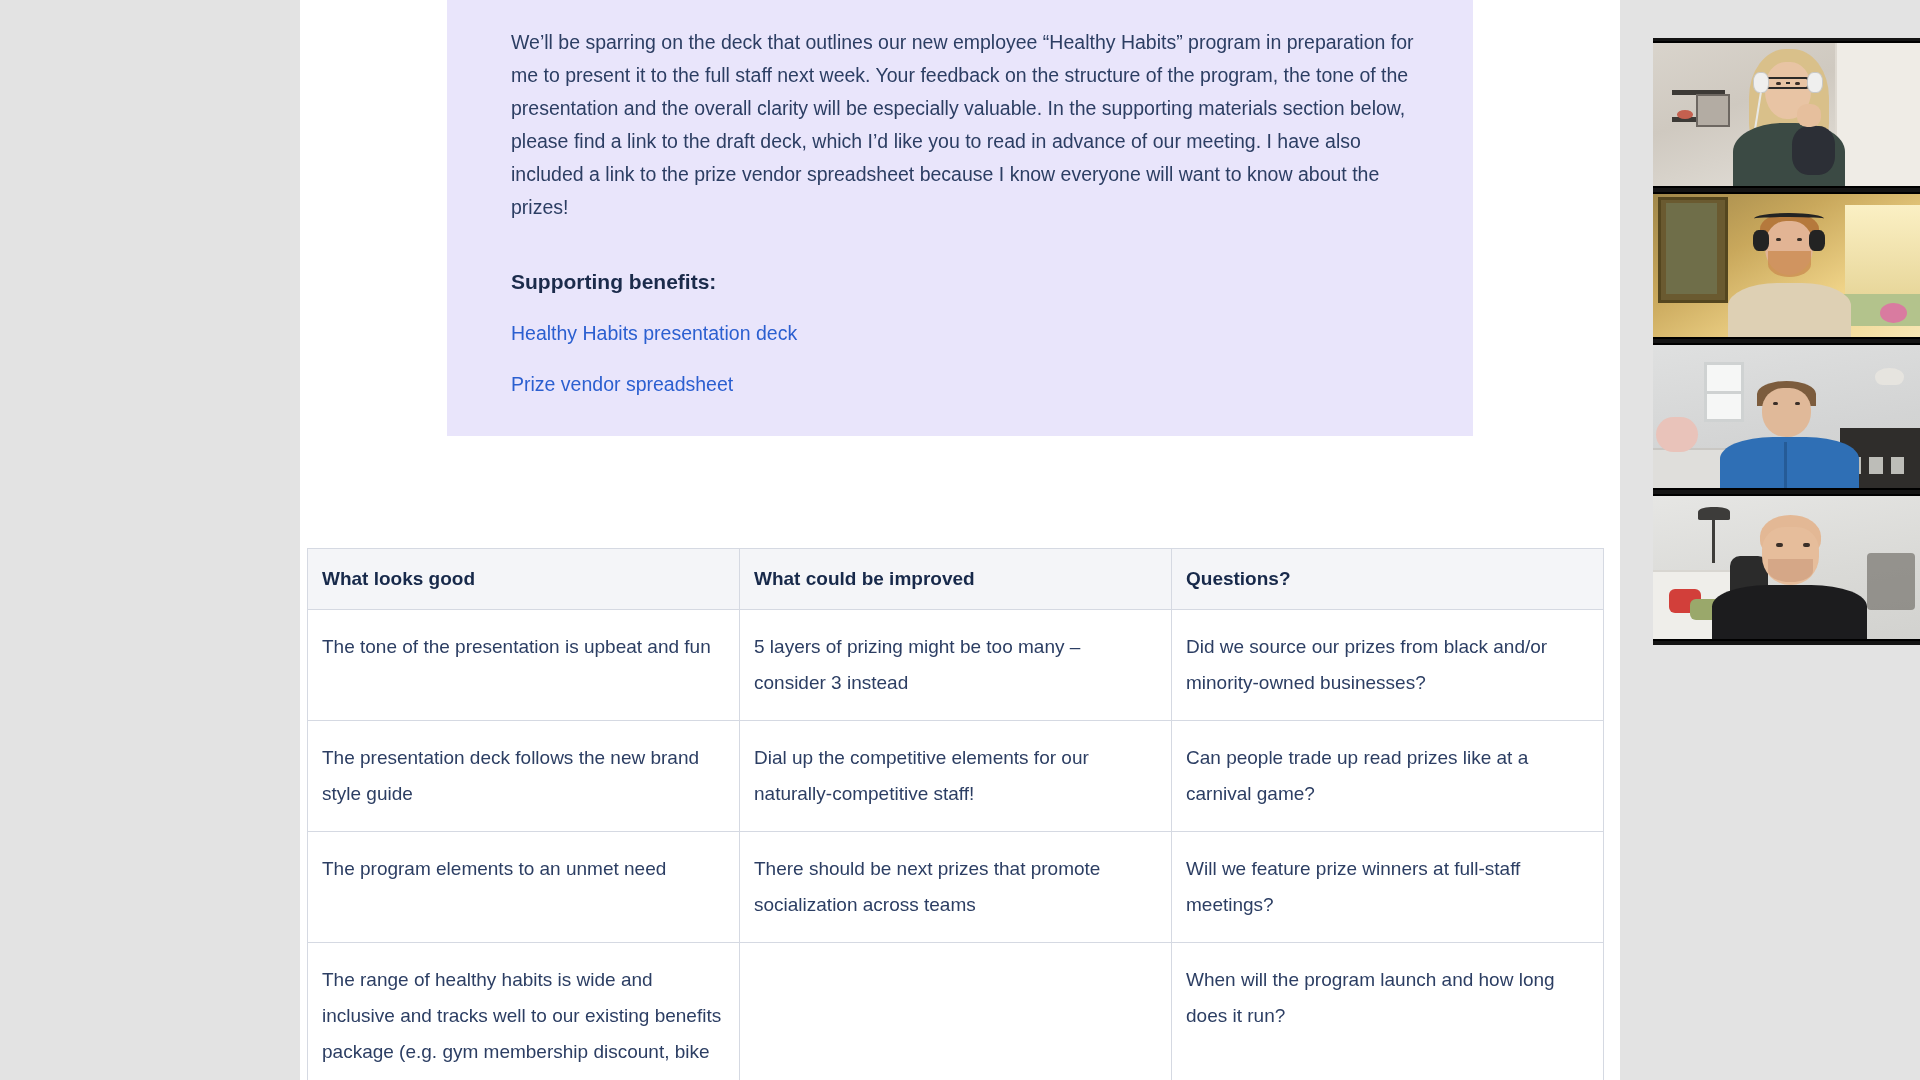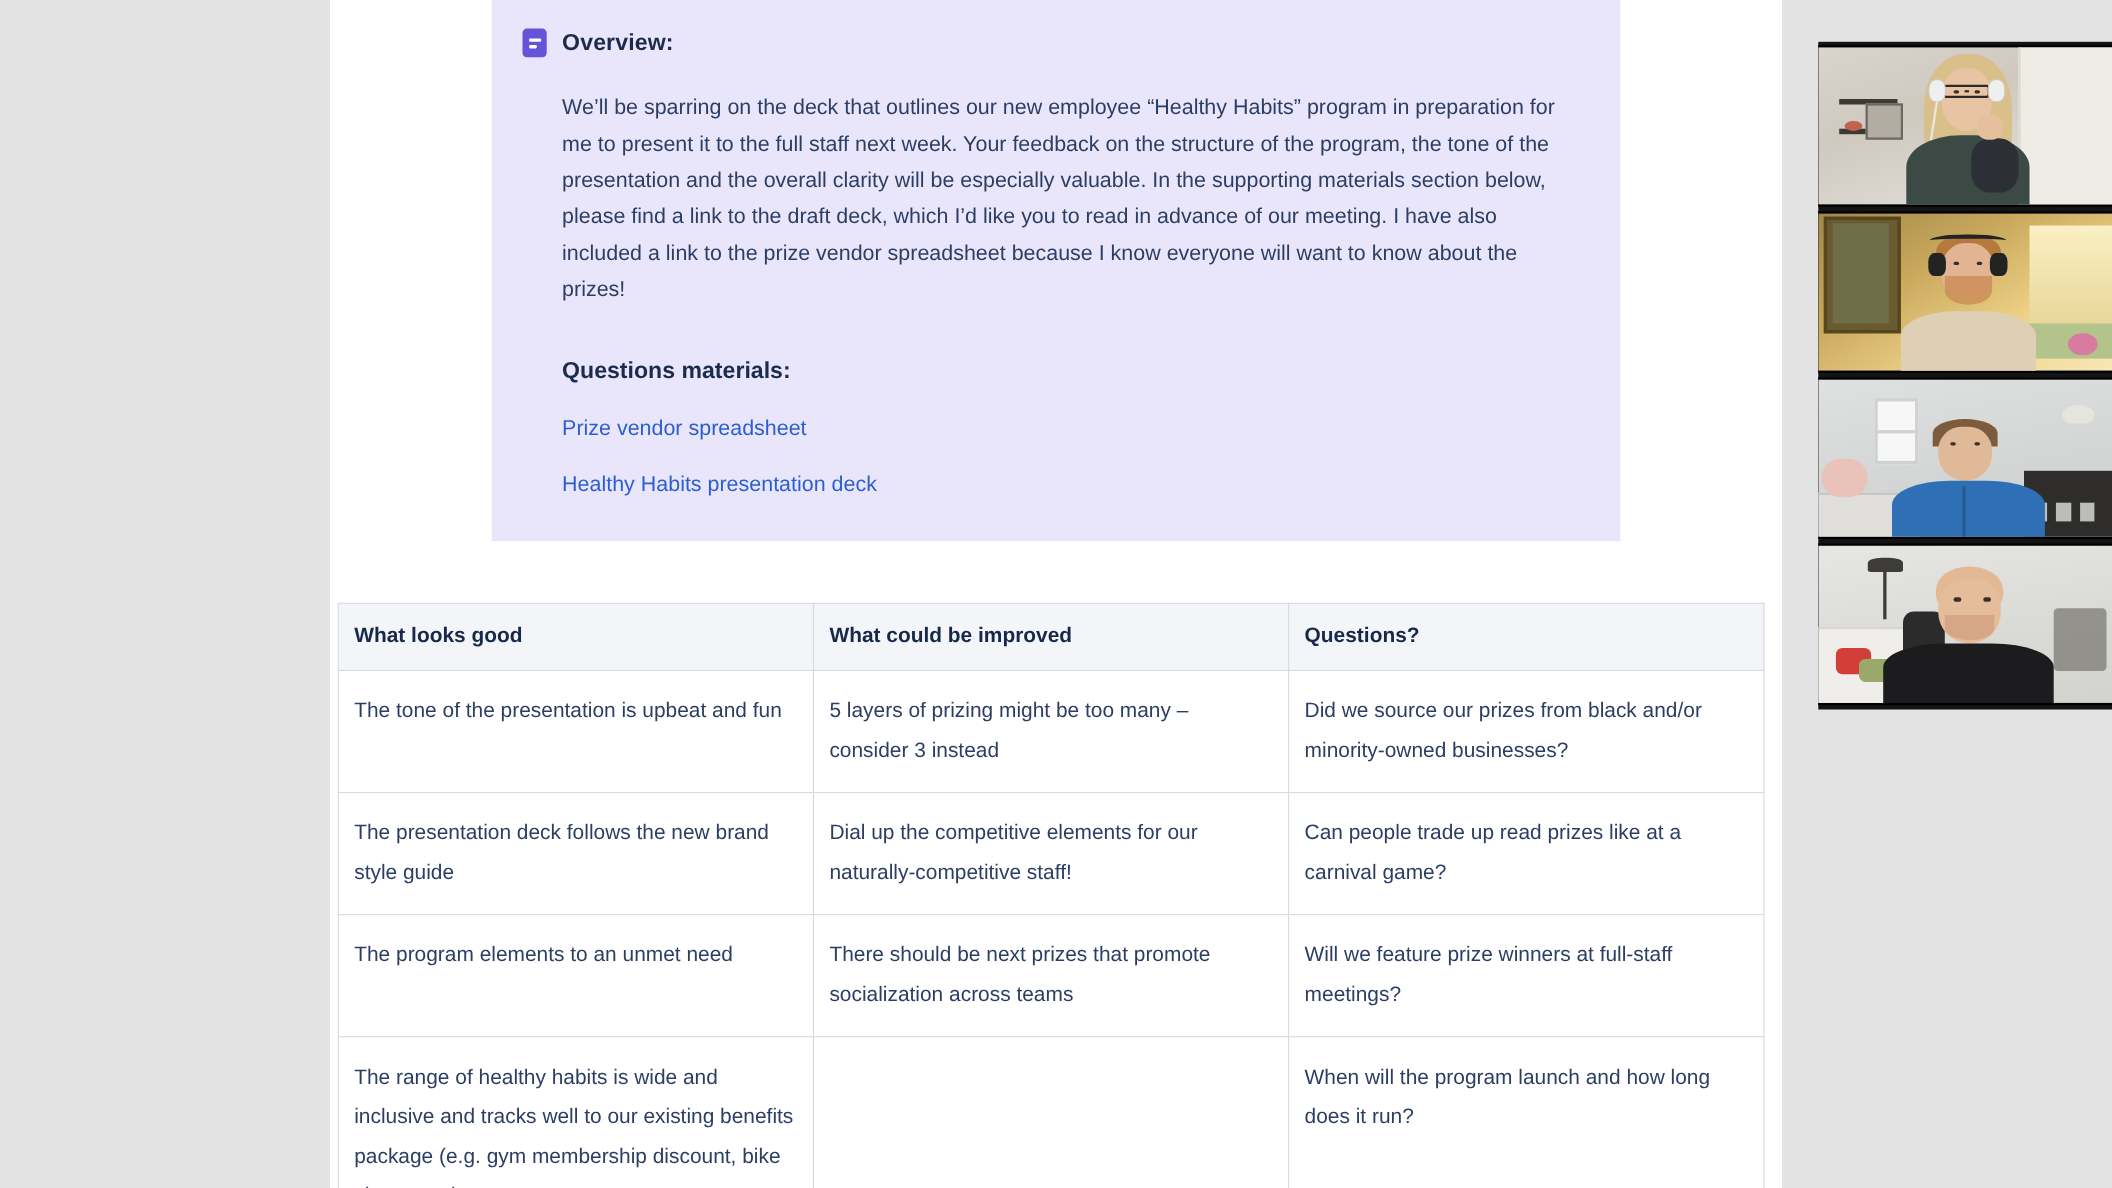--- a/index.html
+++ b/index.html
@@ -291,38 +291,31 @@
 </head>
 <body>
 
 <div id="app">
 
   <div id="doc-surface">
     <div id="doc-scroll">
 
       <div class="callout">
 
-        <div class="callout-head">
-          <span class="note-icon">
-            <i class="l1"></i>
-              <i class="l2"></i>
-          </span>
-          <span class="callout-title">Overview:</span>
+
+        <div class="callout-body">We’ll be sparring on the deck that outlines our new employee “Healthy Habits” program in preparation for me to present it to the full staff next week. Your feedback on the structure of the program, the tone of the presentation and the overall clarity will be especially valuable. In the supporting materials section below, please find a link to the draft deck, which I’d like you to read in advance of our meeting. I have also included a link to the prize vendor spreadsheet because I know everyone will want to know about the prizes!</div>
+
+        <div class="sub-title">Supporting benefits:</div>
+
+        <div class="link-row">
+          <a href="#">Healthy Habits presentation deck</a>
         </div>
-
-        <div class="callout-body">We’ll be sparring on the deck that outlines our new employee “Healthy Habits” program in preparation for me to present it to the full staff next week. Your feedback on the structure of the program, the tone of the presentation and the overall clarity will be especially valuable. In the supporting materials section below, please find a link to the draft deck, which I’d like you to read in advance of our meeting. I have also included a link to the prize vendor spreadsheet because I know everyone will want to know about the prizes!</div>
-
-        <div class="sub-title">Questions materials:</div>
 
         <div class="link-row">
           <a href="#">Prize vendor spreadsheet</a>
-        </div>
-
-        <div class="link-row">
-          <a href="#">Healthy Habits presentation deck</a>
         </div>
       </div>
 
       <div class="fb-table-wrap">
         <table class="fb">
           <colgroup>
             <col class="c1">
               <col class="c2">
               <col class="c3">
           </colgroup>

